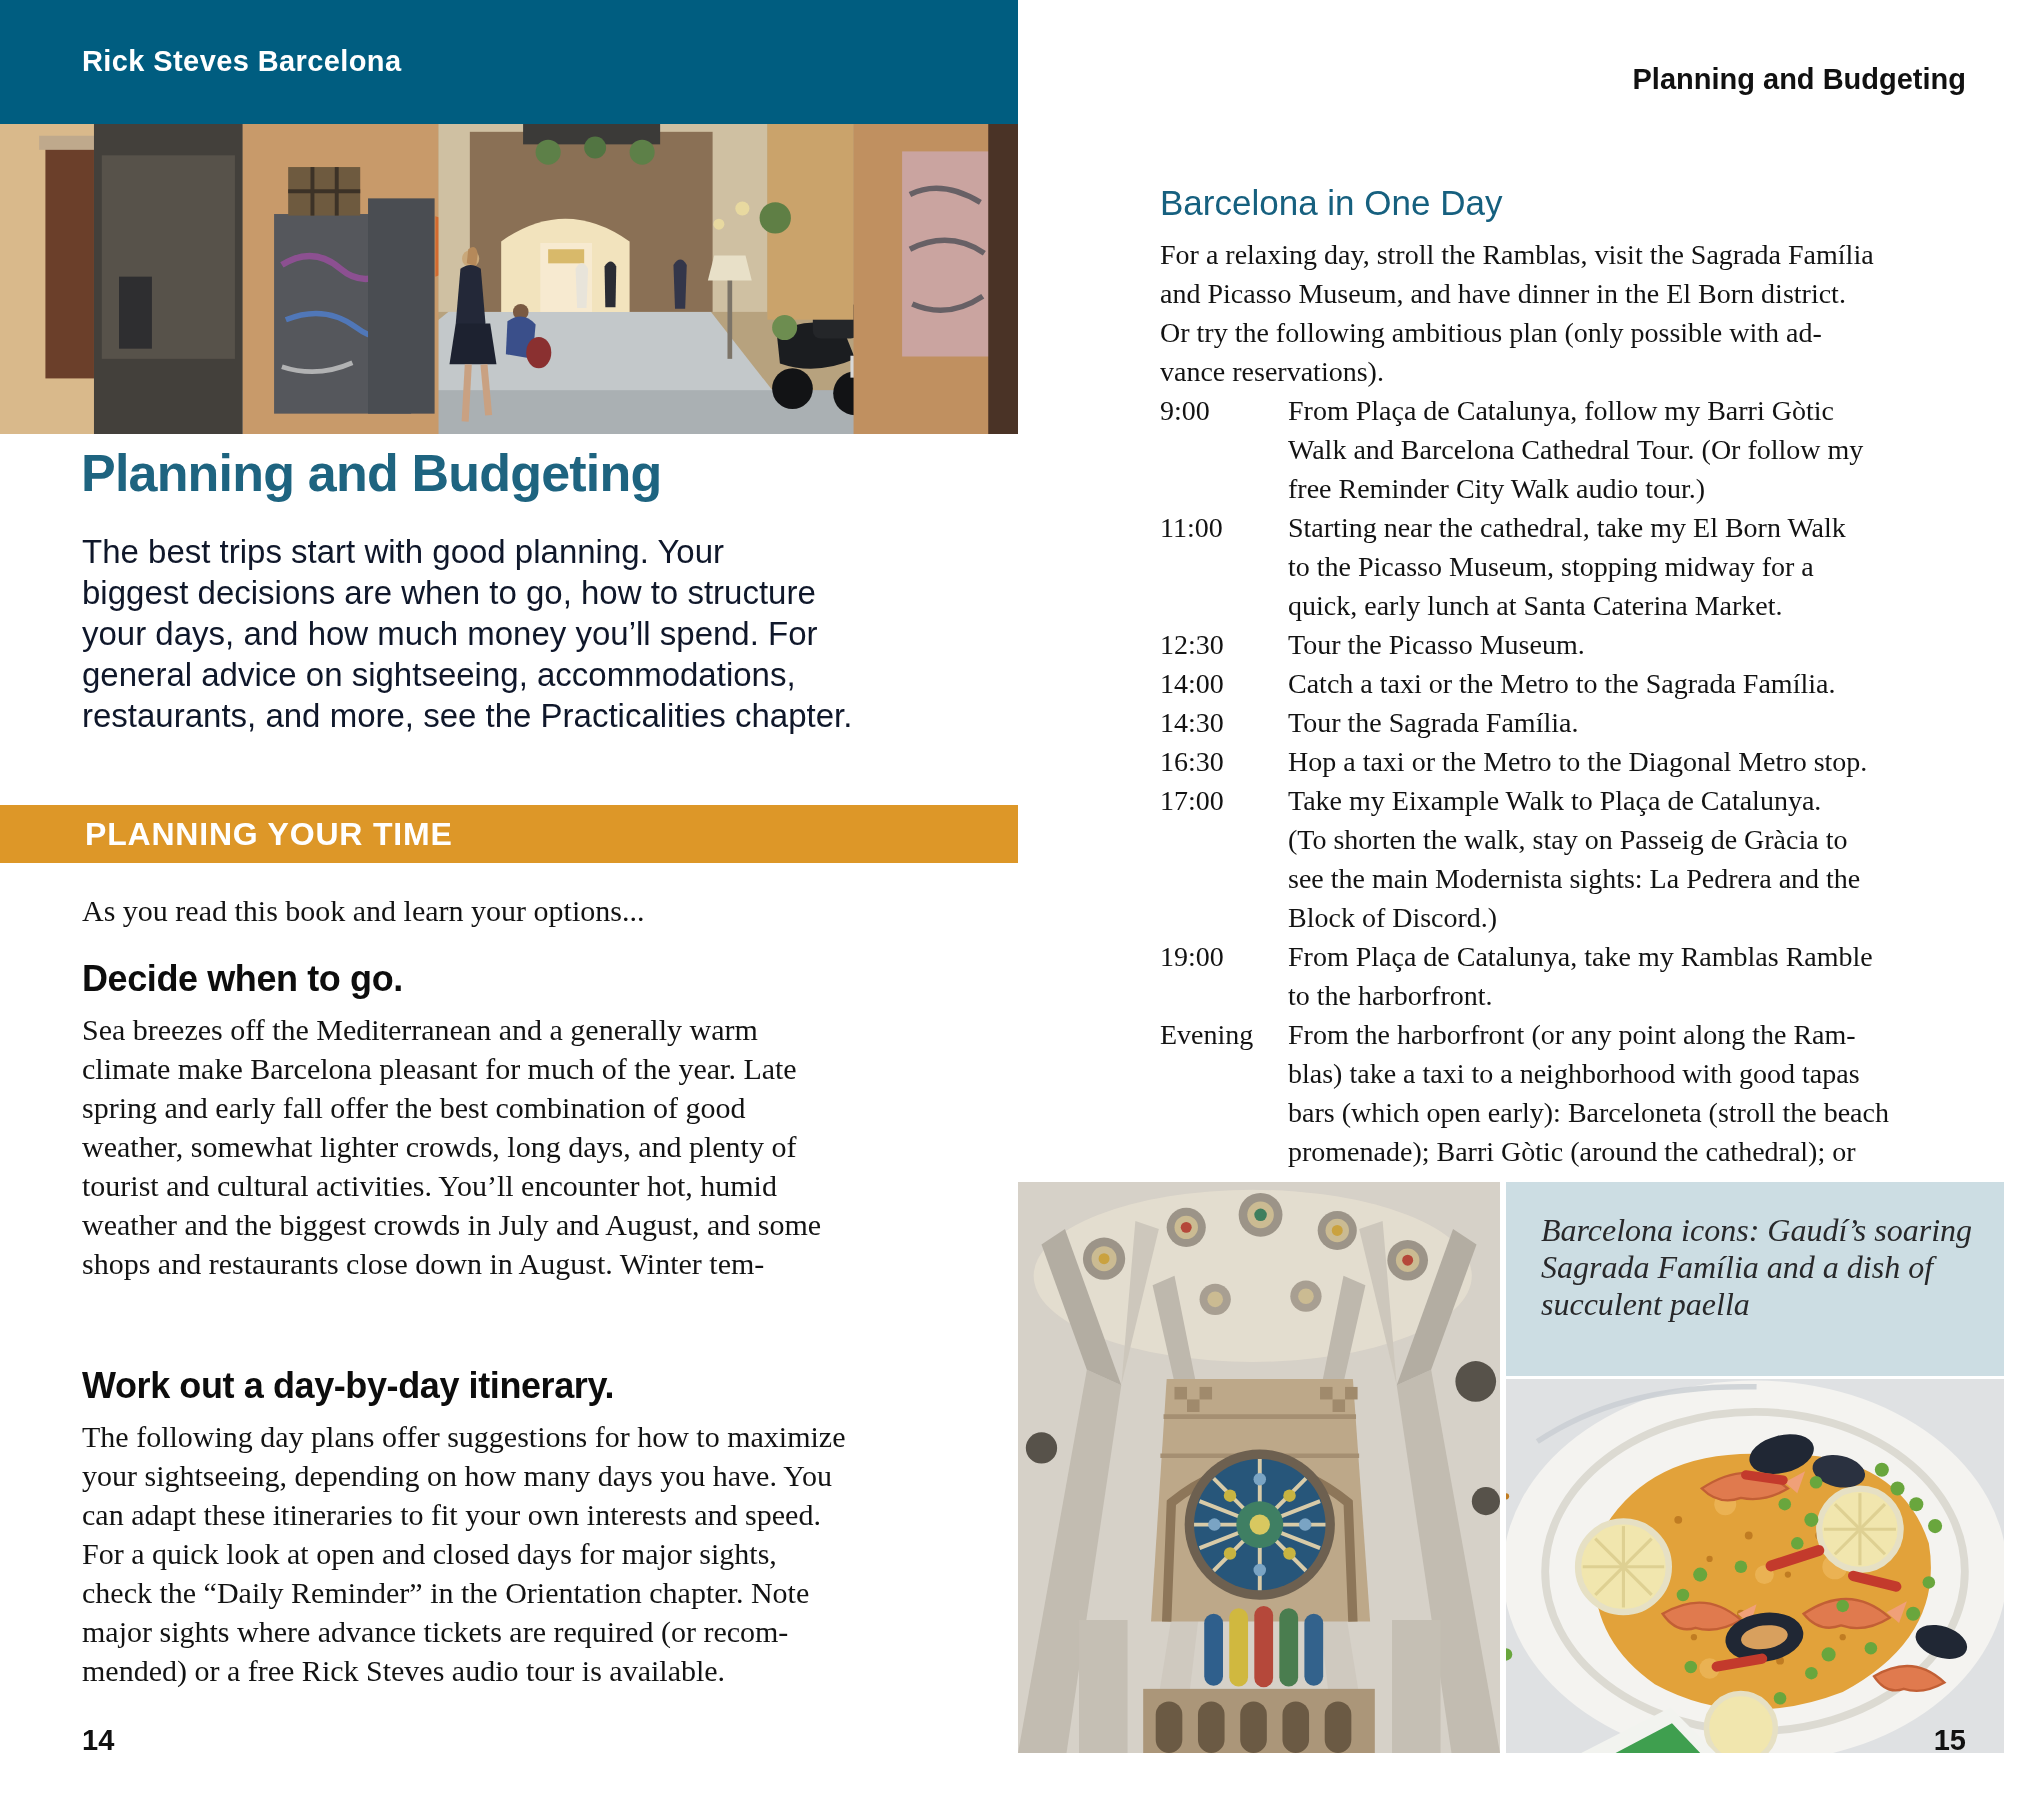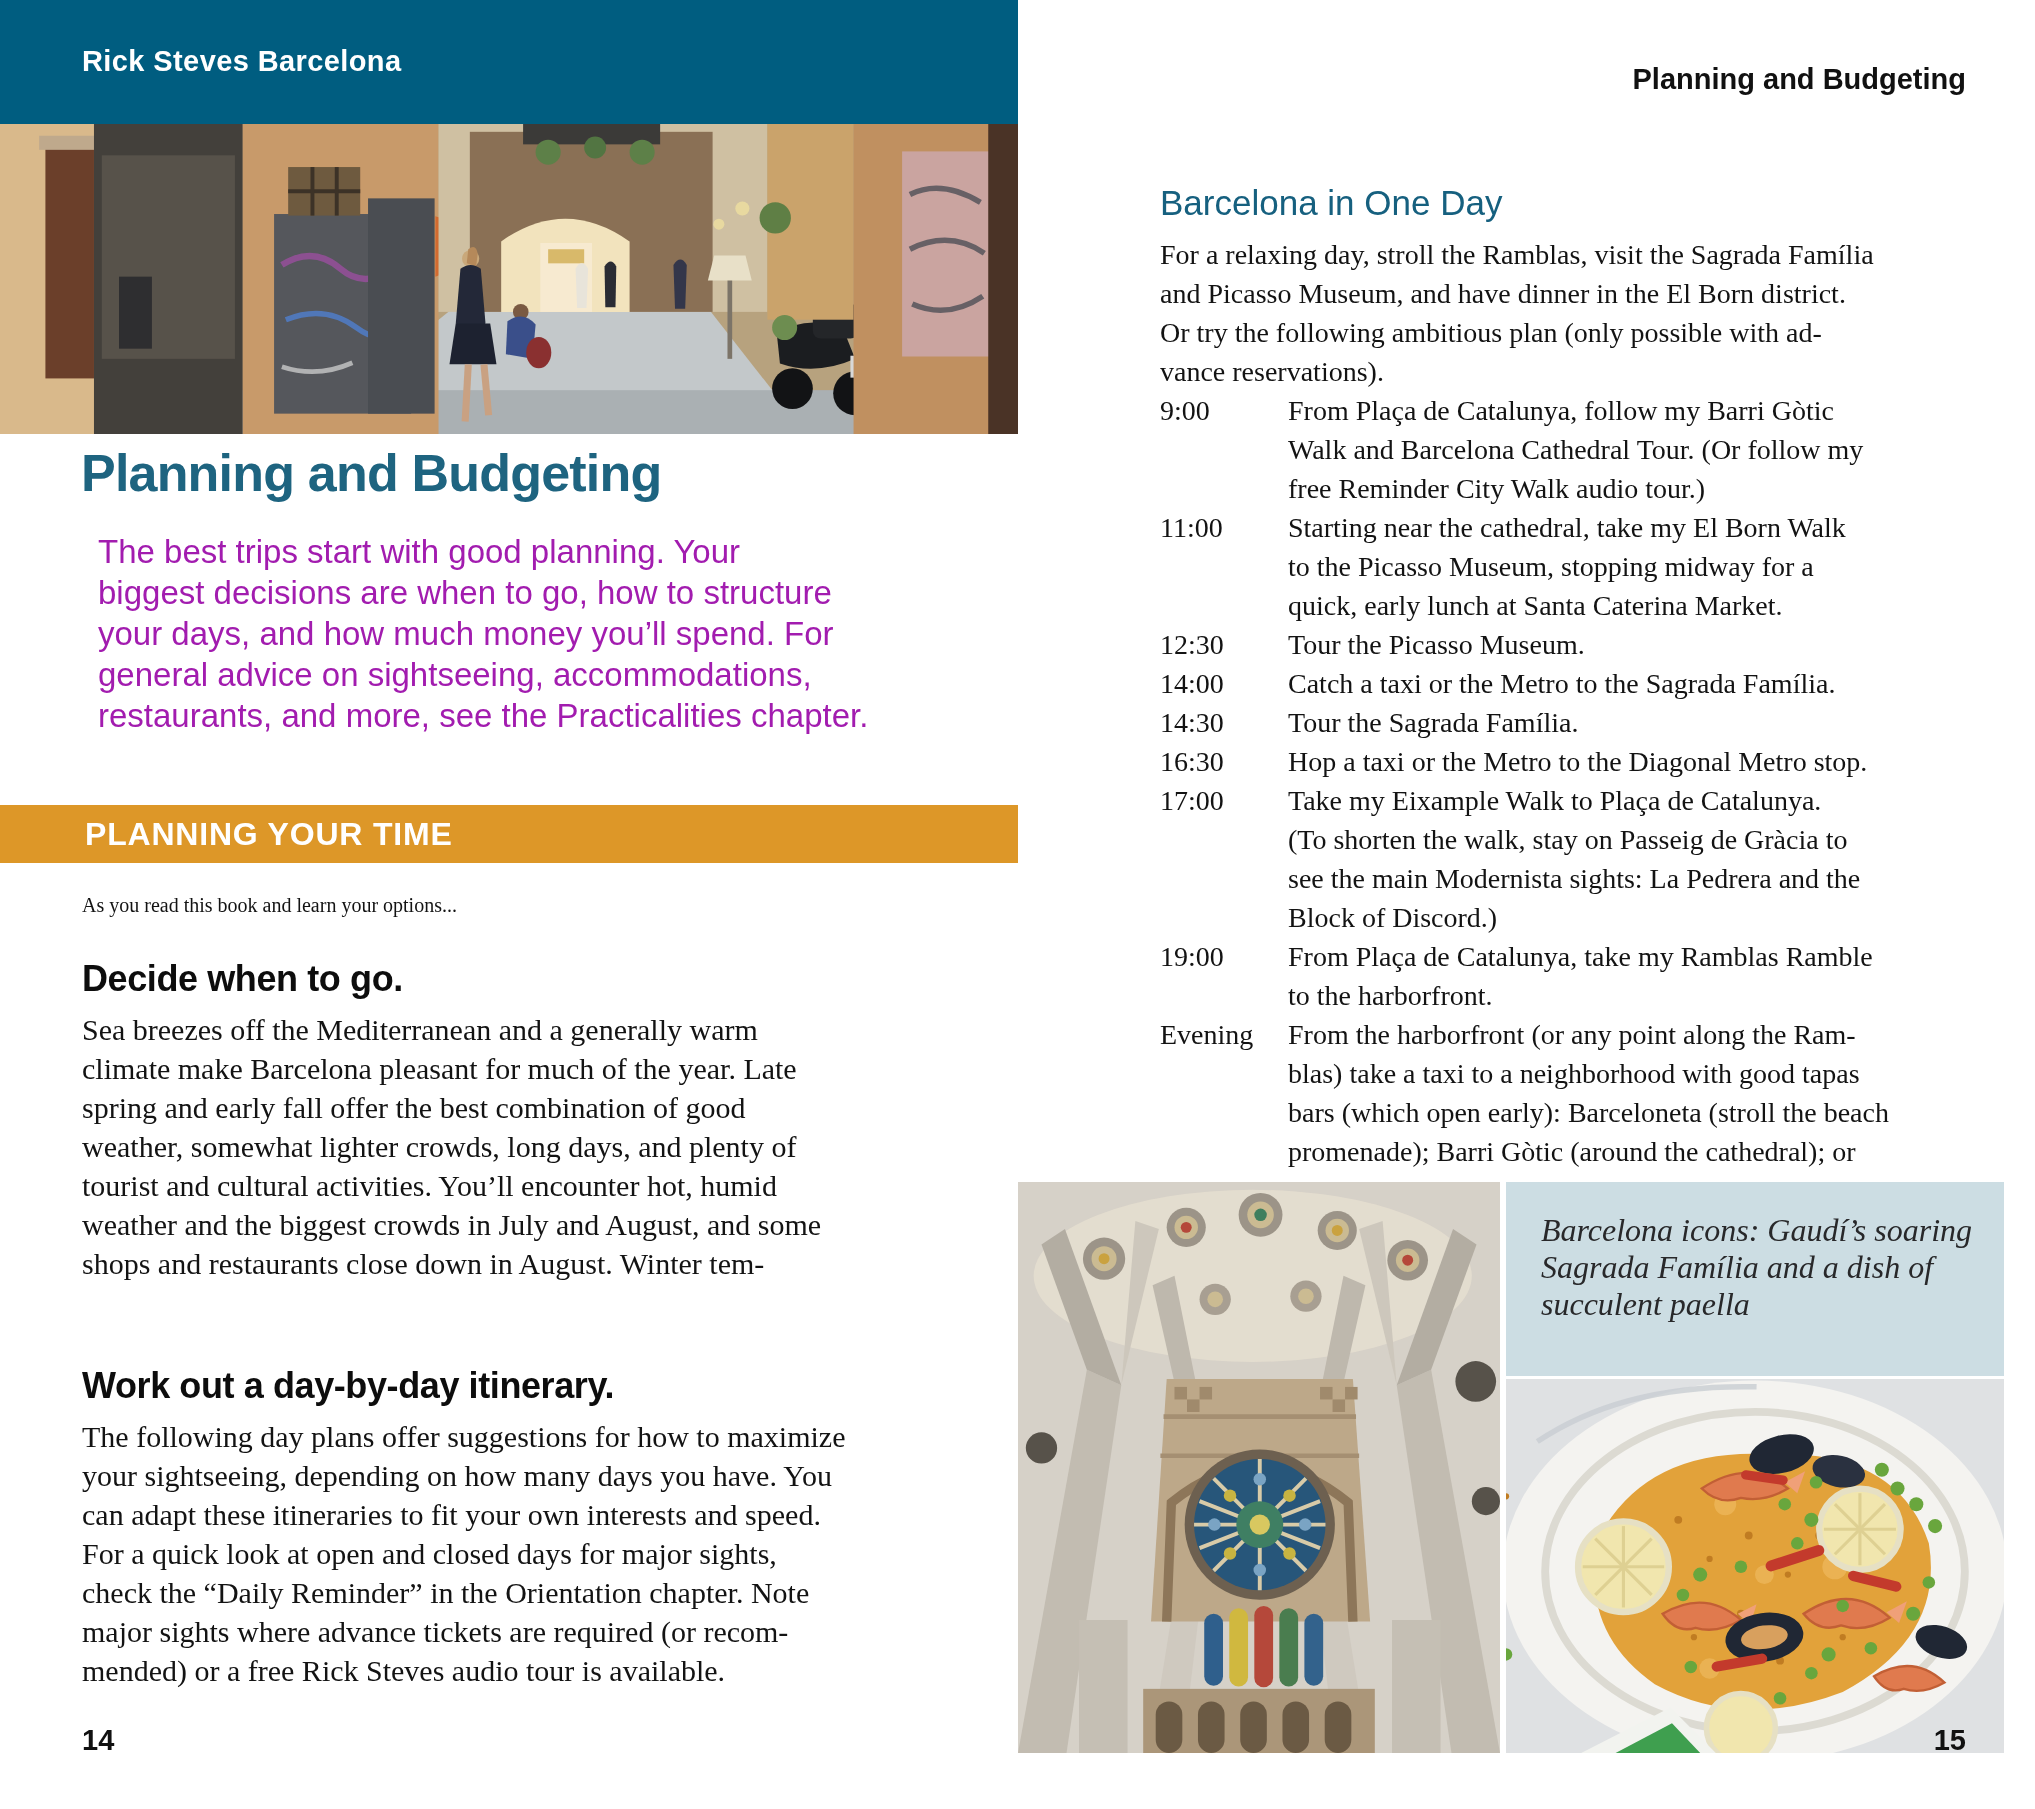--- a/index.html
+++ b/index.html
@@ -6,25 +6,25 @@
   .spread{position:relative;width:2035px;height:1809px;background:#ffffff;overflow:hidden;
           font-family:"Liberation Sans","DejaVu Sans",sans-serif;}
   .abs{position:absolute;}
   .nowrap .line{white-space:nowrap;}
 
   
   .teal-bar{left:0;top:0;width:1018px;height:124px;background:#005d80;}
   .hdr-left{left:82px;top:45px;color:#ffffff;font-size:29px;font-weight:bold;letter-spacing:0.4px;}
   .street-photo{left:0;top:124px;width:1018px;height:310px;}
   .lp-title{left:81px;top:443px;font-size:52px;font-weight:bold;color:#1e6480;letter-spacing:-0.8px;}
-  .lp-intro{left:82px;top:531px;font-size:33px;line-height:41px;color:#a21caf;margin-left:16px;}
+  .lp-intro{left:82px;top:531px;font-size:33px;line-height:41px;color:#0f172a;}
   .banner{left:0;top:805px;width:1018px;height:58px;background:#dd9728;}
   .banner-label{left:85px;top:816px;color:#ffffff;font-size:32px;font-weight:bold;letter-spacing:0.8px;}
   .serif{font-family:"Liberation Serif","DejaVu Serif",serif;color:#131313;}
-  .lead-in{left:82px;top:894px;font-size:20px;}
+  .lead-in{left:82px;top:894px;font-size:30px;}
   .sec-h{font-size:36px;font-weight:bold;color:#0d0d0d;letter-spacing:-0.4px;font-family:"Liberation Sans","DejaVu Sans",sans-serif;}
   .h-decide{left:82px;top:958px;}
   .para{font-size:30px;line-height:39px;}
   .para1{left:82px;top:1010px;}
   .h-work{left:82px;top:1365px;}
   .para2{left:82px;top:1417px;}
   .pagenum{font-size:29px;font-weight:bold;color:#111;}
   .pn-left{left:82px;top:1724px;}
 
   

